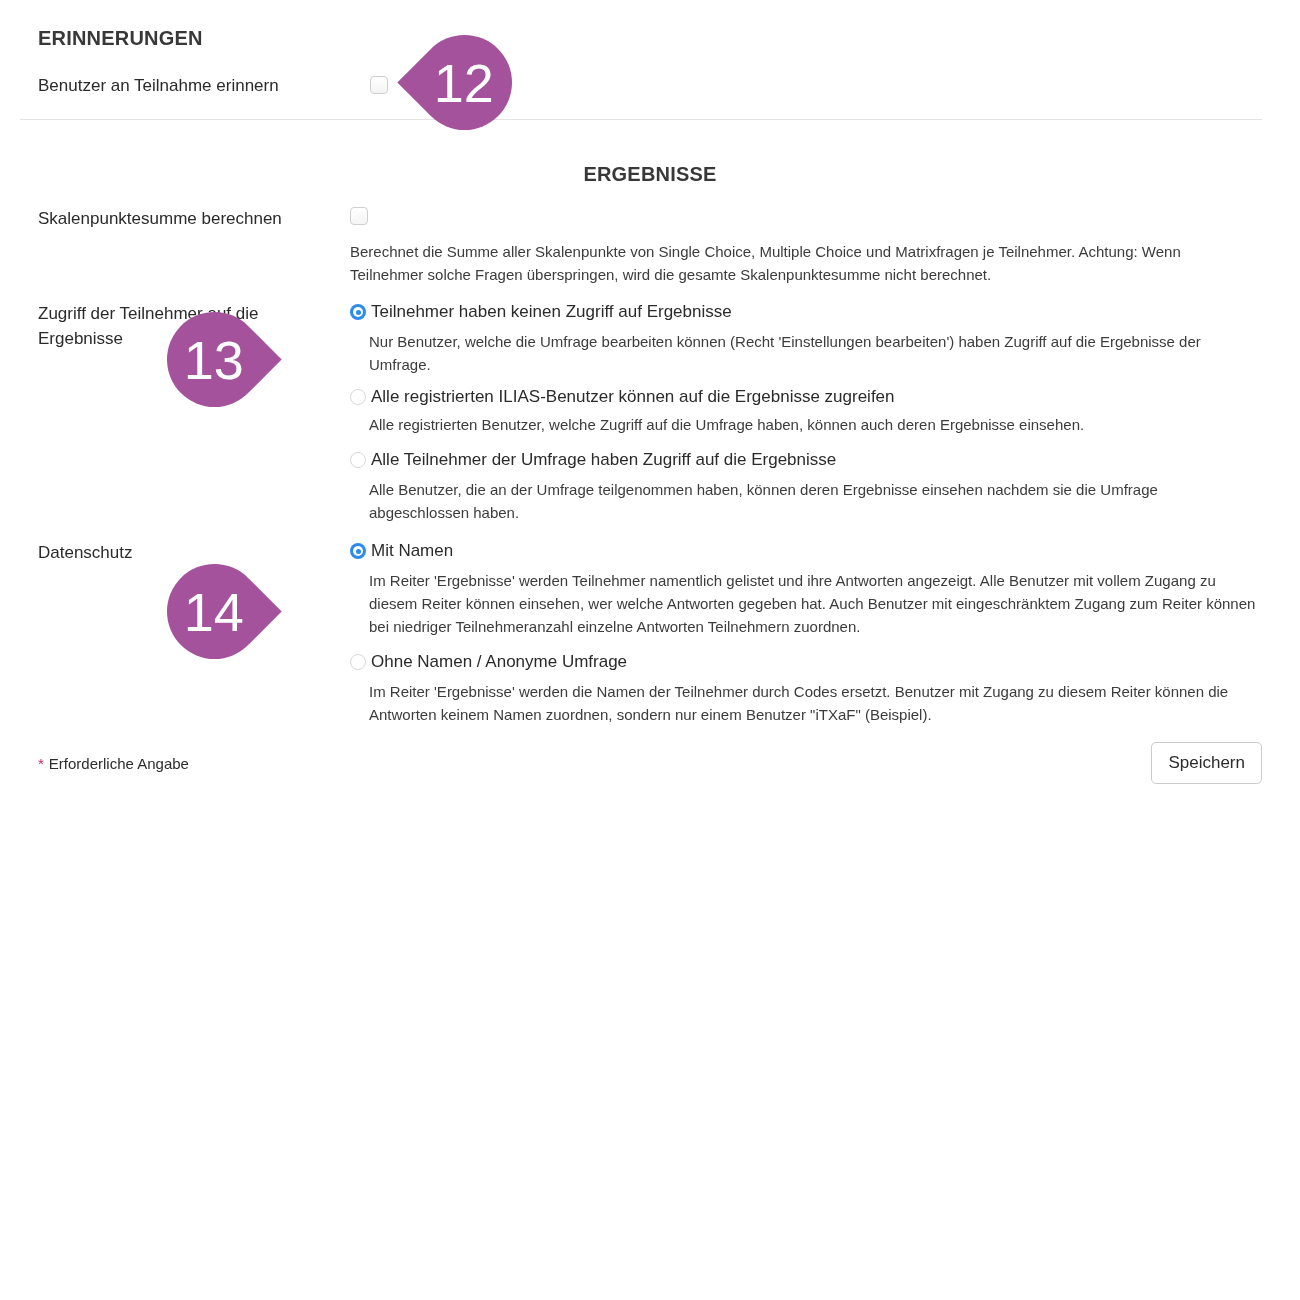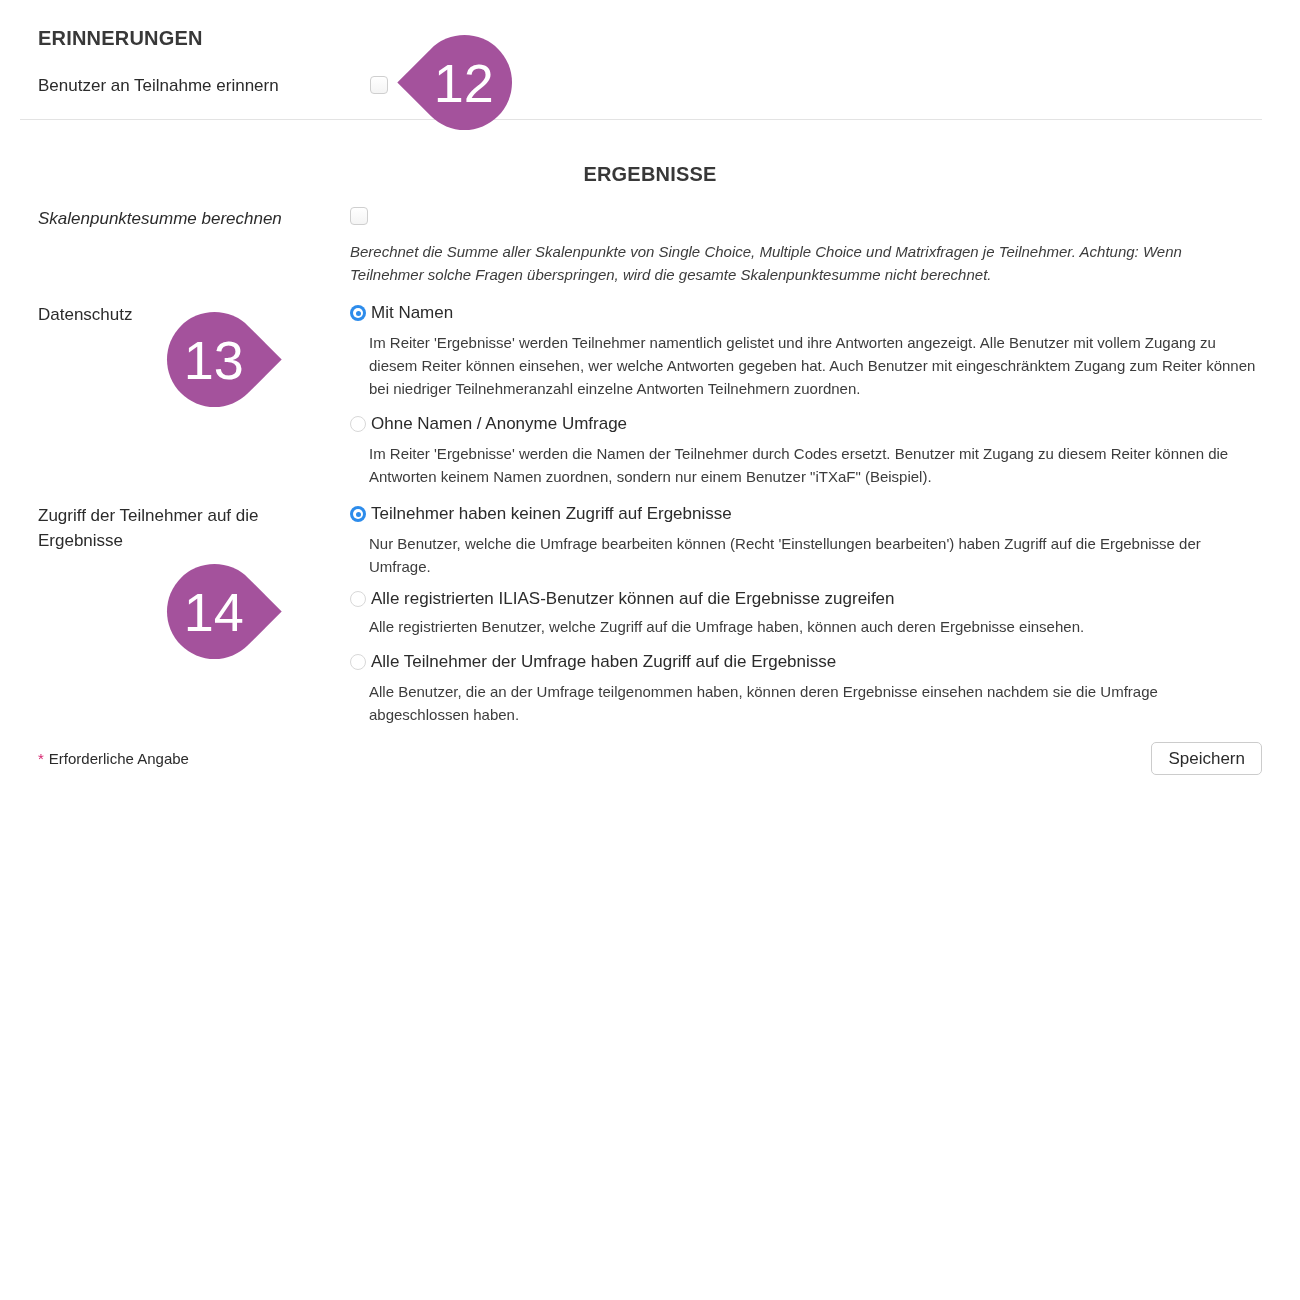--- a/index.html
+++ b/index.html
@@ -26,21 +26,21 @@
     padding-right: 20px;
   }
   .row-control { flex: 1 1 auto; max-width: 912px; }
 
   .row-reminder { margin-top: 22px; gap: 20px; }
   .divider {
     border: none; border-top: 1px solid #e3e3e3;
     margin: 21px 0 0 -18px; height: 0;
   }
   .title-results { margin-top: 41px; text-align: center; }
-  .row-scale { margin-top: 19px; font-style: italic; }
+  .row-scale { margin-top: 19px; }
   .row-access { margin-top: 15px; }
   .row-privacy { margin-top: 16px; }
 
   .checkbox {
     display: inline-block; width: 18px; height: 18px;
     border: 1px solid #cfcfcf; border-radius: 4px;
     background: linear-gradient(#ffffff, #f4f4f4);
   }
   .row-reminder .checkbox { margin-top: 3px; }
   .row-scale .checkbox { margin-top: 1px; }
@@ -80,21 +80,21 @@
 
   .footer-row {
     display: flex; justify-content: space-between; align-items: center;
     margin-top: 16px;
   }
   .required-note { font-size: 15px; color: #2b2b2b; }
   .required-star { color: #d6246e; margin-right: 5px; }
   .save-button {
     font-family: inherit; font-size: 17px; color: #2b2b2b;
     background: #ffffff; border: 1px solid #cccccc; border-radius: 5px;
-    padding: 5px 16px; height: 33px; cursor: pointer;
+    padding: 5px 16px; height: 42px; cursor: pointer;
   }
 
   
   .marker {
     position: absolute; width: 95px; height: 95px;
     background: #a4529c;
     display: flex; align-items: center; justify-content: center;
     transform: rotate(45deg);
     z-index: 10;
   }
@@ -127,64 +127,64 @@
   <h2 class="section-title title-results">ERGEBNISSE</h2>
 
   <div class="form-row row-scale">
     <div class="row-label">Skalenpunktesumme berechnen</div>
     <div class="row-control">
       <span class="checkbox"></span>
       <div class="control-desc">Berechnet die Summe aller Skalenpunkte von Single Choice, Multiple Choice und Matrixfragen je Teilnehmer. Achtung: Wenn Teilnehmer solche Fragen überspringen, wird die gesamte Skalenpunktesumme nicht berechnet.</div>
     </div>
   </div>
 
+  <div class="form-row row-access">
+    <div class="row-label">Zugriff der Teilnehmer auf die Ergebnisse</div>
+    <div class="row-control">
+
+      <div class="option-head">
+        <span class="radio checked"></span>
+        <span class="option-label">Teilnehmer haben keinen Zugriff auf Ergebnisse</span>
+      </div>
+      <div class="option-desc desc-loose">Nur Benutzer, welche die Umfrage bearbeiten können (Recht 'Einstellungen bearbeiten') haben Zugriff auf die Ergebnisse der Umfrage.</div>
+
+      <div class="option-head opt-gap-sm">
+        <span class="radio"></span>
+        <span class="option-label">Alle registrierten ILIAS-Benutzer können auf die Ergebnisse zugreifen</span>
+      </div>
+      <div class="option-desc desc-tight">Alle registrierten Benutzer, welche Zugriff auf die Umfrage haben, können auch deren Ergebnisse einsehen.</div>
+
+      <div class="option-head opt-gap-md">
+        <span class="radio"></span>
+        <span class="option-label">Alle Teilnehmer der Umfrage haben Zugriff auf die Ergebnisse</span>
+      </div>
+      <div class="option-desc desc-loose">Alle Benutzer, die an der Umfrage teilgenommen haben, können deren Ergebnisse einsehen nachdem sie die Umfrage abgeschlossen haben.</div>
+
+    </div>
+  </div>
+
   <div class="form-row row-privacy">
     <div class="row-label">Datenschutz</div>
     <div class="row-control">
 
       <div class="option-head">
         <span class="radio checked"></span>
         <span class="option-label">Mit Namen</span>
       </div>
       <div class="option-desc desc-loose">Im Reiter 'Ergebnisse' werden Teilnehmer namentlich gelistet und ihre Antworten angezeigt. Alle Benutzer mit vollem Zugang zu diesem Reiter können einsehen, wer welche Antworten gegeben hat. Auch Benutzer mit eingeschränktem Zugang zum Reiter können bei niedriger Teilnehmeranzahl einzelne Antworten Teilnehmern zuordnen.</div>
 
       <div class="option-head opt-gap-md">
         <span class="radio"></span>
         <span class="option-label">Ohne Namen / Anonyme Umfrage</span>
       </div>
       <div class="option-desc desc-loose">Im Reiter 'Ergebnisse' werden die Namen der Teilnehmer durch Codes ersetzt. Benutzer mit Zugang zu diesem Reiter können die Antworten keinem Namen zuordnen, sondern nur einem Benutzer "iTXaF" (Beispiel).</div>
 
     </div>
   </div>
 
-  <div class="form-row row-access">
-    <div class="row-label">Zugriff der Teilnehmer auf die Ergebnisse</div>
-    <div class="row-control">
-
-      <div class="option-head">
-        <span class="radio checked"></span>
-        <span class="option-label">Teilnehmer haben keinen Zugriff auf Ergebnisse</span>
-      </div>
-      <div class="option-desc desc-loose">Nur Benutzer, welche die Umfrage bearbeiten können (Recht 'Einstellungen bearbeiten') haben Zugriff auf die Ergebnisse der Umfrage.</div>
-
-      <div class="option-head opt-gap-sm">
-        <span class="radio"></span>
-        <span class="option-label">Alle registrierten ILIAS-Benutzer können auf die Ergebnisse zugreifen</span>
-      </div>
-      <div class="option-desc desc-tight">Alle registrierten Benutzer, welche Zugriff auf die Umfrage haben, können auch deren Ergebnisse einsehen.</div>
-
-      <div class="option-head opt-gap-md">
-        <span class="radio"></span>
-        <span class="option-label">Alle Teilnehmer der Umfrage haben Zugriff auf die Ergebnisse</span>
-      </div>
-      <div class="option-desc desc-loose">Alle Benutzer, die an der Umfrage teilgenommen haben, können deren Ergebnisse einsehen nachdem sie die Umfrage abgeschlossen haben.</div>
-
-    </div>
-  </div>
-
   <div class="footer-row">
     <div class="required-note">
       <span class="required-star">*</span><span>Erforderliche Angabe</span>
     </div>
     <button class="save-button">Speichern</button>
   </div>
 
 </div>
 
 <div class="marker tip-left" id="marker-12">

